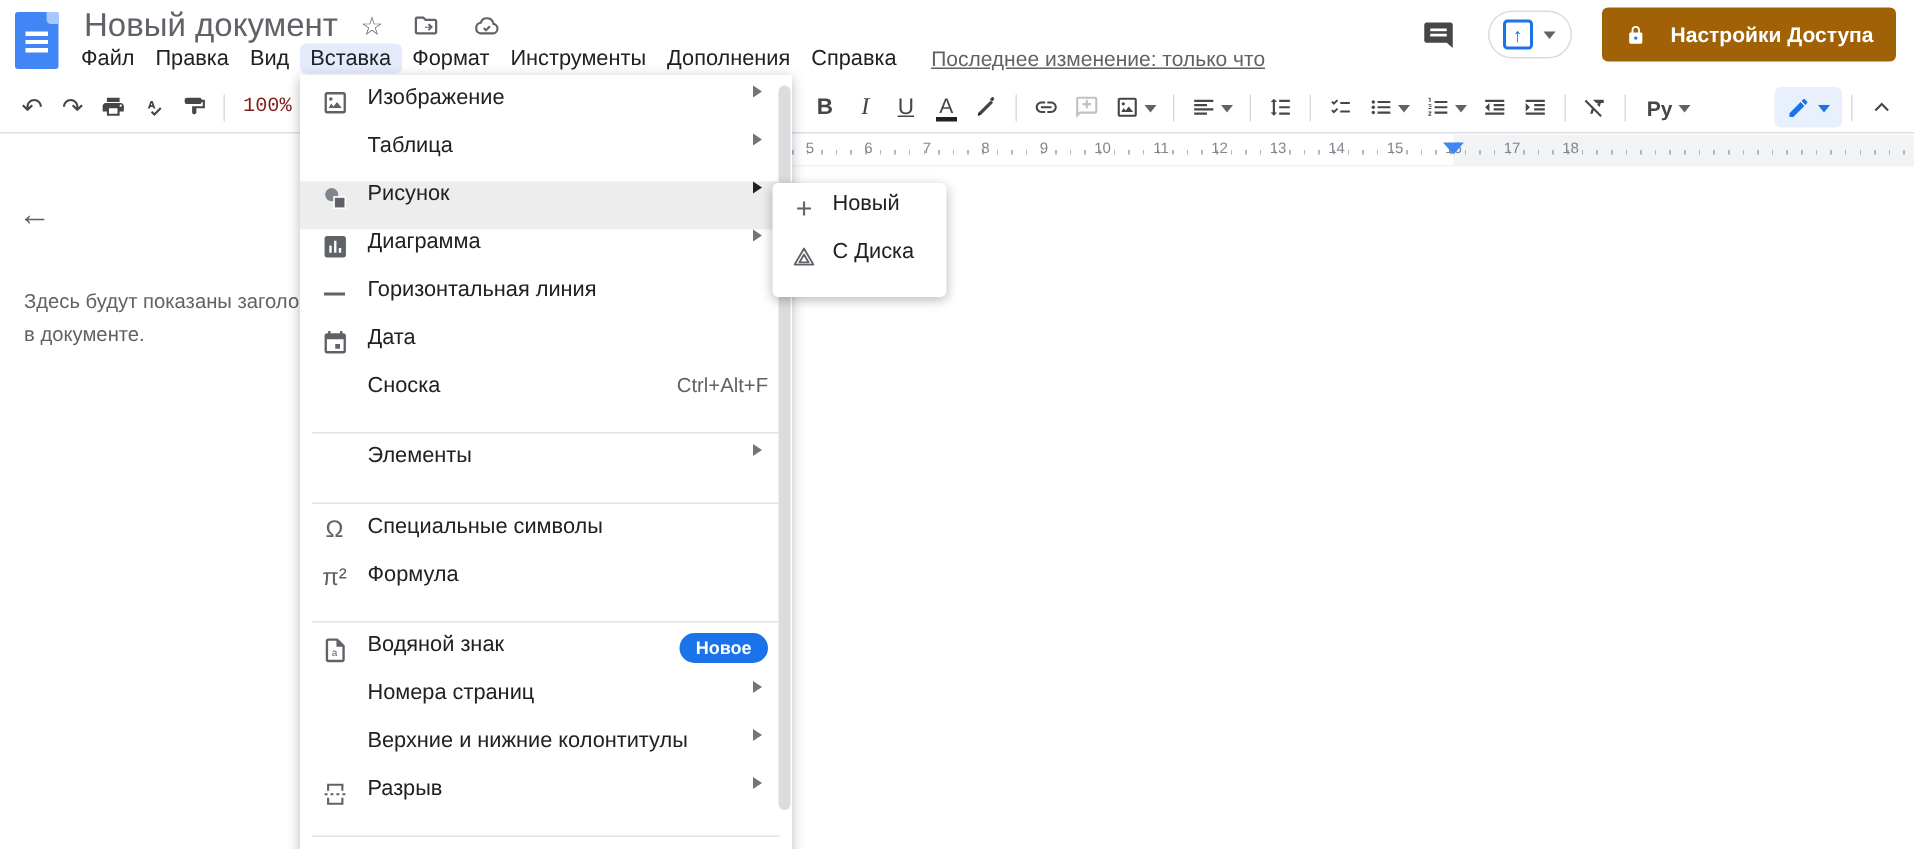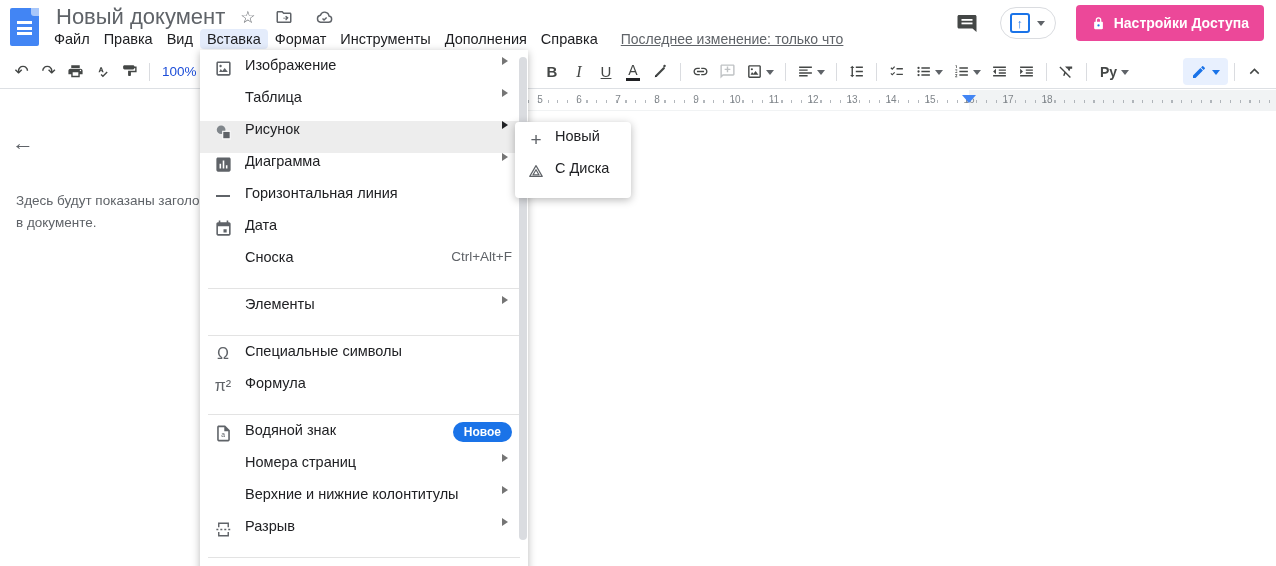--- a/index.html
+++ b/index.html
@@ -18,29 +18,29 @@
   .t-icon { color:#5f6368; font-size:17px; line-height:1; cursor:pointer; }
   .menubar { position:absolute; left:47px; top:29px; display:flex; align-items:center; font-size:14.5px; }
   .mb-item { padding:2px 7px; border-radius:4px; cursor:pointer; }
   .mb-item.active { background:#e4ecfb; }
   .last-edit { margin-left:16px; font-size:14px; color:#5f6368; text-decoration:underline; cursor:pointer; }
   .header-right { position:absolute; right:12px; top:0; height:46px; display:flex; align-items:center; gap:20px; }
   .icon-btn { width:26px; height:26px; display:flex; align-items:center; justify-content:center; cursor:pointer; }
   .present-pill { display:flex; align-items:center; gap:7px; border:1px solid #dadce0; border-radius:18px; padding:5px 10px 5px 9px; cursor:pointer; background:#fff; }
   .present-box { width:20px; height:20px; border:2px solid #1a73e8; border-radius:3px; display:flex; align-items:center; justify-content:center; color:#1a73e8; font-size:13px; font-weight:bold; }
   .caret { width:0; height:0; border:4px solid transparent; border-top:5px solid #5f6368; margin-top:5px; }
-  .share-btn { display:flex; align-items:center; gap:8px; background:#ec4899; color:#fff; border:none; border-radius:4px; height:36px; padding:0 15px; font-size:14px; font-weight:bold; font-family:inherit; cursor:pointer; }
+  .share-btn { display:flex; align-items:center; gap:16px; background:#a16207; color:#fff; border:none; border-radius:4px; height:36px; padding:0 15px; font-size:14px; font-weight:bold; font-family:inherit; cursor:pointer; }
 
   
   .toolbar { position:absolute; left:0; top:55px; width:100%; height:34px; border-bottom:1px solid #dde0e4; display:flex; align-items:center; padding:0 8px; }
   .tb-btn { min-width:27px; height:26px; display:flex; align-items:center; justify-content:center; border-radius:4px; color:#444746; font-size:15px; cursor:pointer; }
   .tb-btn svg { width:17px; height:17px; }
   .tb-glyph { font-size:17px; color:#444746; }
   .tb-sep { width:1px; height:18px; background:#dadce0; margin:0 6px; flex:none; }
-  .tb-zoom { font-size:13.5px; color:#1d4ed8; padding:0 6px; cursor:pointer; }
+  .tb-zoom { font-size:13.5px; color:#7f1d1d; padding:0 6px; cursor:pointer;font-family:Liberation Mono, monospace; }
   .tb-spacer { width:336px; flex:none; }
   .tb-bold { font-weight:bold; font-size:15px; }
   .tb-italic { font-style:italic; font-family:"Liberation Serif",serif; font-size:16px; }
   .tb-under { text-decoration:underline; font-size:15px; }
   .tb-a { display:flex; flex-direction:column; align-items:center; line-height:1; }
   .tb-a .bar { width:14px; height:3px; background:#202124; margin-top:1px; }
   .tb-disabled { opacity:.5; }
   .edit-mode-btn { margin-left:auto; display:flex; align-items:center; gap:5px; background:#e8f0fe; border-radius:4px; height:27px; padding:0 8px; cursor:pointer; }
   .edit-mode-btn .caret { border-top-color:#1a73e8; }
 

